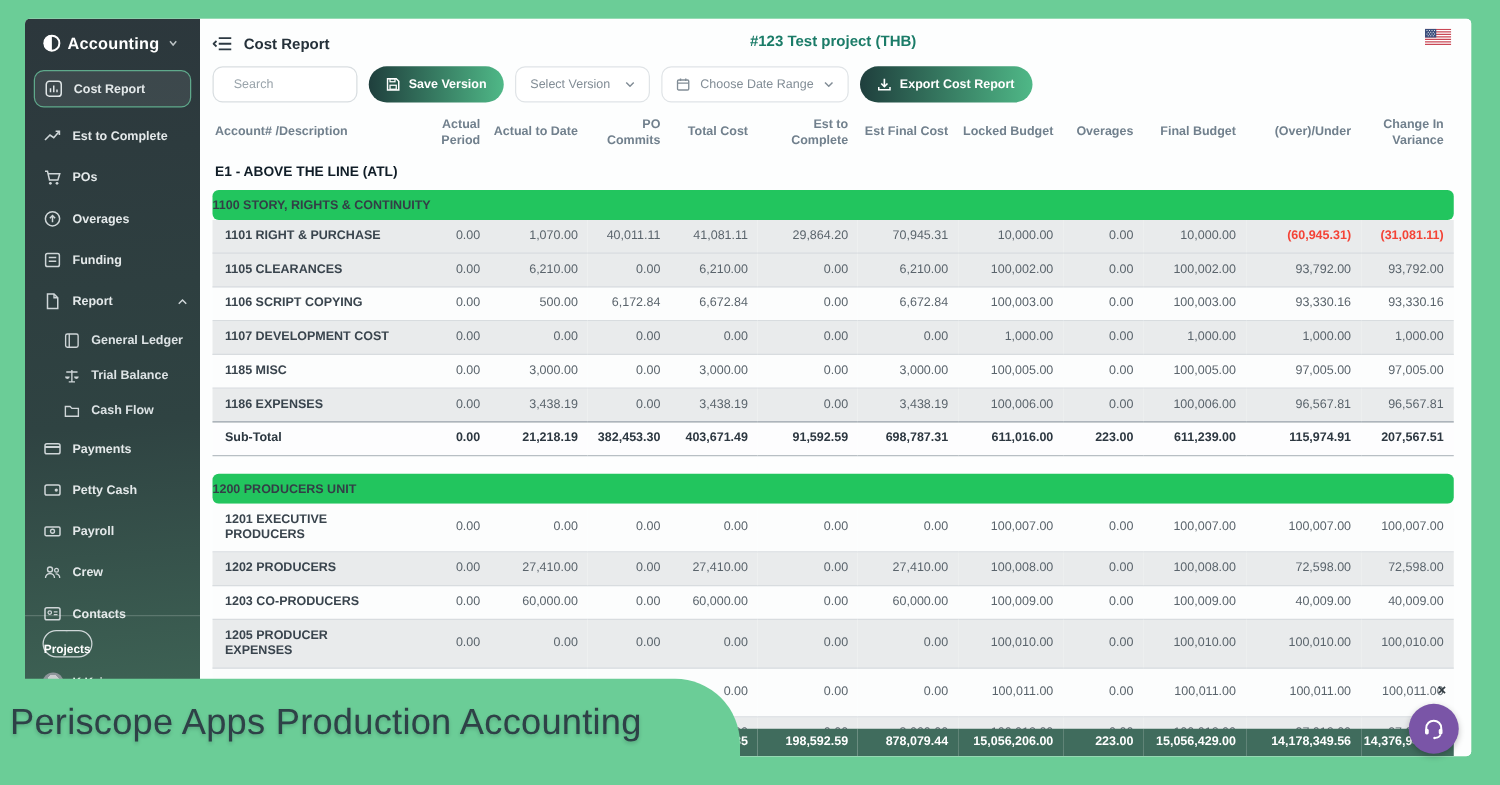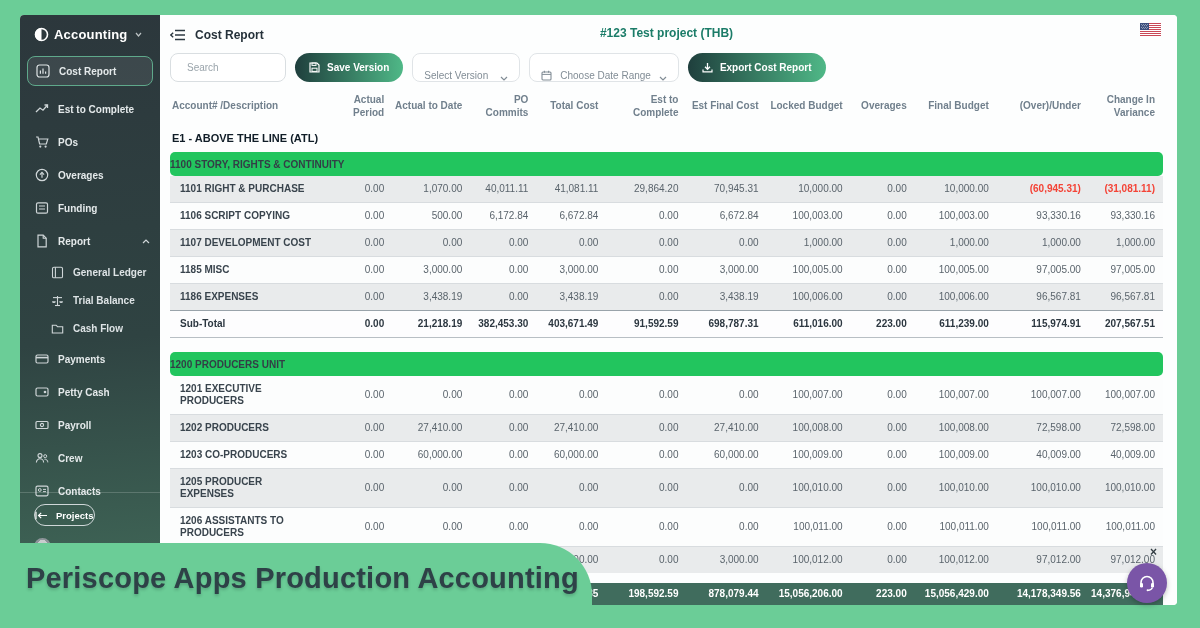--- a/index.html
+++ b/index.html
@@ -23,21 +23,21 @@
   .sb-item.active { border:1px solid #5fa98b; background:rgba(255,255,255,.08);
                     border-radius:8px; margin:6px 7px 10px 7px; padding:0 8px; height:30px; }
   .sb-item .spacer { flex:1; }
   .sb-sub { display:flex; align-items:center; gap:9px; height:22px; padding-left:31px;
             font-size:10px; font-weight:600; color:#dde3e5; margin:6px 0; cursor:pointer; }
   .sb-sub .sb-ic { width:13px; height:13px; }
 
   .sb-bottom { position:absolute; left:0; right:0; top:477px; border-top:1px solid rgba(255,255,255,.18); }
   .projects-btn { margin:11px 14px 0 14px; height:22px; border:1px solid #cfd7d8; border-radius:12px;
                   display:flex; align-items:center; justify-content:flex-end; gap:8px;
-                  color:#ffffff; font-size:9.5px; font-weight:700; cursor:pointer; background:transparent; }
+                  color:#ffffff; font-size:9.5px; font-weight:700; cursor:pointer; background:transparent;flex-direction:column; }
   .user-row { display:flex; align-items:center; gap:7px; margin:12px 12px 0 14px; }
   .avatar { width:17px; height:17px; border-radius:50%; background:radial-gradient(circle at 50% 38%, #c9ccce 0 34%, #8d9499 35% 100%); }
   .user-name { font-size:9.5px; font-weight:800; color:#ffffff; flex:1; }
 
   
   .main { flex:1; position:relative; background:#fdfefe; padding:0 14px 0 10px; overflow:hidden; }
   .topbar { position:relative; height:32px; display:flex; align-items:center; padding-top:7px; }
   .page-title { font-size:12px; font-weight:800; color:#25313a; margin-left:9px; }
   .project-title { position:absolute; left:50%; top:11px; transform:translateX(-50%);
                    font-size:12px; font-weight:800; color:#1b7c68; white-space:nowrap; }
@@ -47,21 +47,21 @@
   .search-box { width:116px; height:29px; border:1px solid #d9dee1; border-radius:8px; background:#fff;
                 display:flex; align-items:center; gap:7px; padding:0 9px; }
   .search-box input { border:none; outline:none; width:90px; font-size:10px; color:#444;
                       font-family:"Liberation Sans", sans-serif; background:transparent; }
   .search-box input::placeholder { color:#9aa4ab; }
   .grad-btn { height:29px; border:none; border-radius:15px; padding:0 14px; cursor:pointer;
               background:linear-gradient(90deg,#1f3f3d 0%, #4fb887 100%);
               color:#fff; font-size:10px; font-weight:800; display:flex; align-items:center; gap:7px;
               font-family:"Liberation Sans", sans-serif; }
   .pill { height:29px; border:1px solid #e0e4e7; border-radius:8px; background:#fff; padding:0 11px;
-          display:flex; align-items:flex-end; gap:8px; font-size:10px; color:#828d96; cursor:pointer; }
+          display:flex; align-items:center; gap:8px; font-size:10px; color:#828d96; cursor:pointer; }
   .pill .lbl { min-width:68px; }
 
   
   table { border-collapse:collapse; table-layout:fixed; width:100%; }
   th { font-size:10px; font-weight:700; color:#71808d; text-align:right; padding:6px 8px 6px 0; line-height:1.25; }
   th:first-child { text-align:left; padding-left:2px; }
   td { font-size:10px; color:#5a646c; text-align:right; padding:7px 8px 7px 0; line-height:1.2; }
   td:first-child { text-align:left; font-weight:700; color:#39444d; padding-left:10px; }
   .head-table { margin-top:6px; }
   .section-heading { font-size:11px; font-weight:800; color:#101d27; margin:7px 0 8px 2px; }
@@ -76,21 +76,21 @@
                    font-weight:800; color:#2c3740; }
   td.neg { color:#f44336; font-weight:700; }
 
   .grand-total { position:absolute; left:10px; right:14px; bottom:0; }
   .grand-total td { background:#406c5d; color:#ffffff; font-weight:800; padding:5px 8px 5px 0; }
   .grand-total td:first-child { color:#fff; }
 
   
   .banner { position:absolute; left:0; top:543px; width:592px; height:85px; z-index:50;
             background:#6bcd97; border-top-right-radius:52px; }
-  .banner-text { margin:19px 0 0 26px; font-size:29px; font-weight:700; color:#2e4147;
+  .banner-text { margin:19px 0 0 8px; font-size:29px; font-weight:400; color:#2e4147;
                  letter-spacing:.2px; text-shadow:0 2px 3px rgba(20,40,35,.22); white-space:nowrap; }
   .close-x { position:absolute; left:1150px; top:546px; z-index:60; font-size:12px; font-weight:800;
              color:#323c42; cursor:pointer; line-height:1; }
   .chat-bubble { position:absolute; left:1127px; top:563px; width:40px; height:40px; border-radius:50%;
                  background:#7a55a7; z-index:60; display:flex; align-items:center; justify-content:center;
                  cursor:pointer; box-shadow:0 2px 5px rgba(0,0,0,.25); }
 </style>
 </head>
 <body>
 
@@ -422,20 +422,34 @@
                 <td>40,011.11</td>
                 <td>41,081.11</td>
                 <td>29,864.20</td>
                 <td>70,945.31</td>
                 <td>10,000.00</td>
                 <td>0.00</td>
                 <td>10,000.00</td>
                 <td class="neg">(60,945.31)</td>
                 <td class="neg">(31,081.11)</td>
               </tr>
+              <tr class="shade">
+                <td>1105 CLEARANCES</td>
+                <td>0.00</td>
+                <td>6,210.00</td>
+                <td>0.00</td>
+                <td>6,210.00</td>
+                <td>0.00</td>
+                <td>6,210.00</td>
+                <td>100,002.00</td>
+                <td>0.00</td>
+                <td>100,002.00</td>
+                <td>93,792.00</td>
+                <td>93,792.00</td>
+              </tr>
               <tr>
                 <td>1106 SCRIPT COPYING</td>
                 <td>0.00</td>
                 <td>500.00</td>
                 <td>6,172.84</td>
                 <td>6,672.84</td>
                 <td>0.00</td>
                 <td>6,672.84</td>
                 <td>100,003.00</td>
                 <td>0.00</td>

